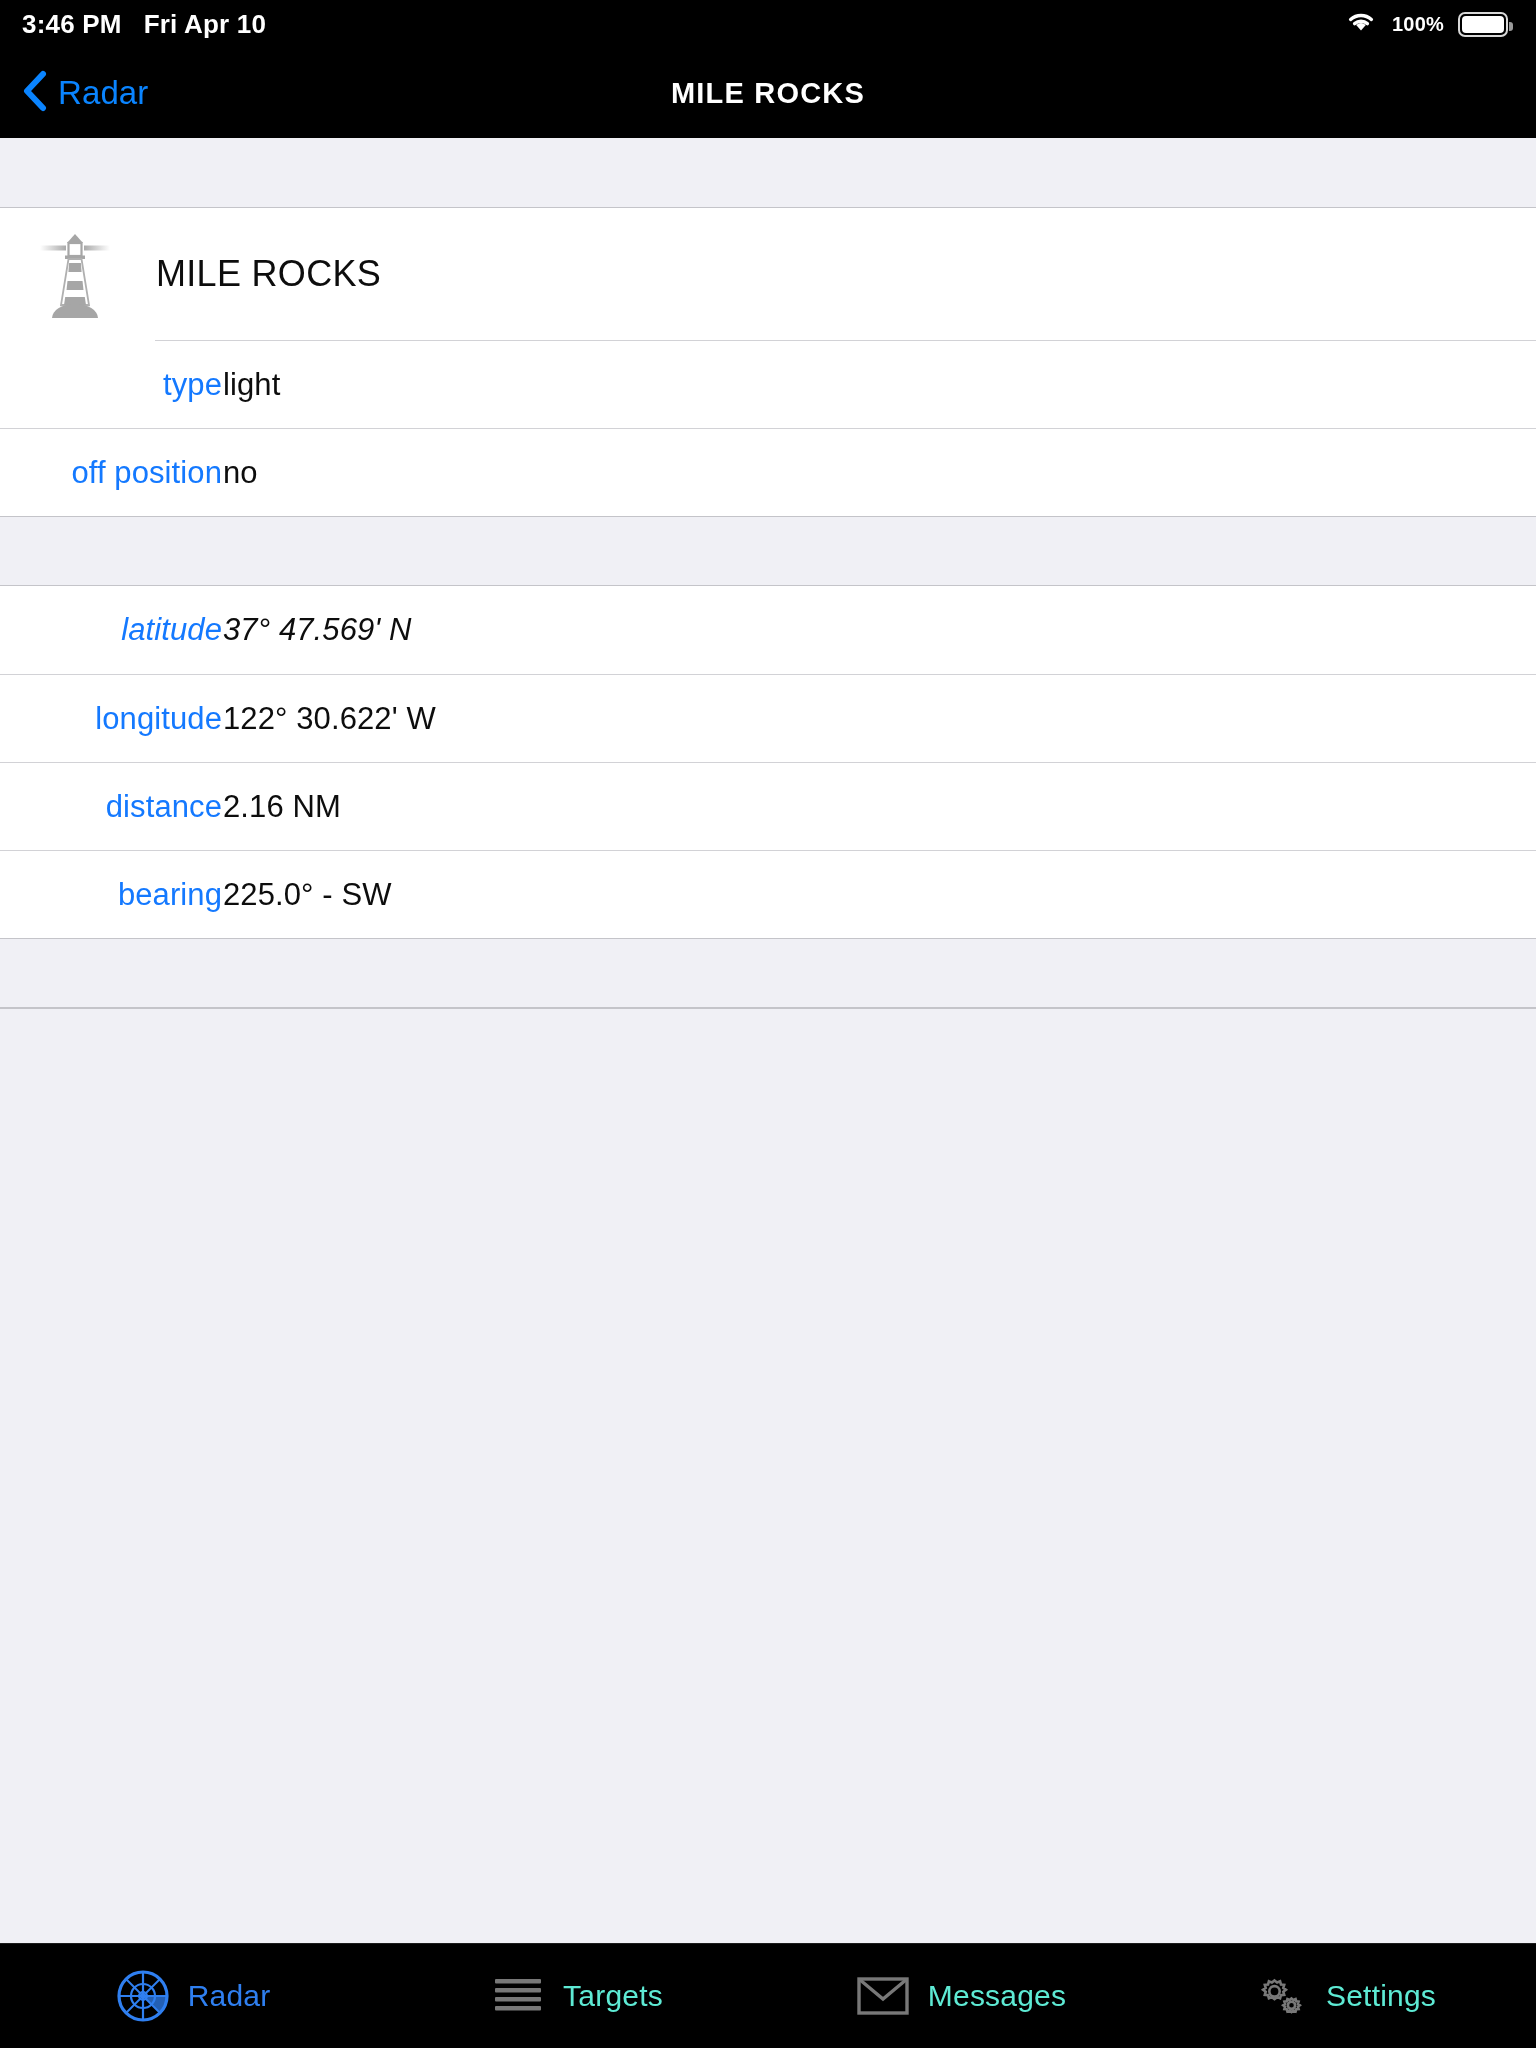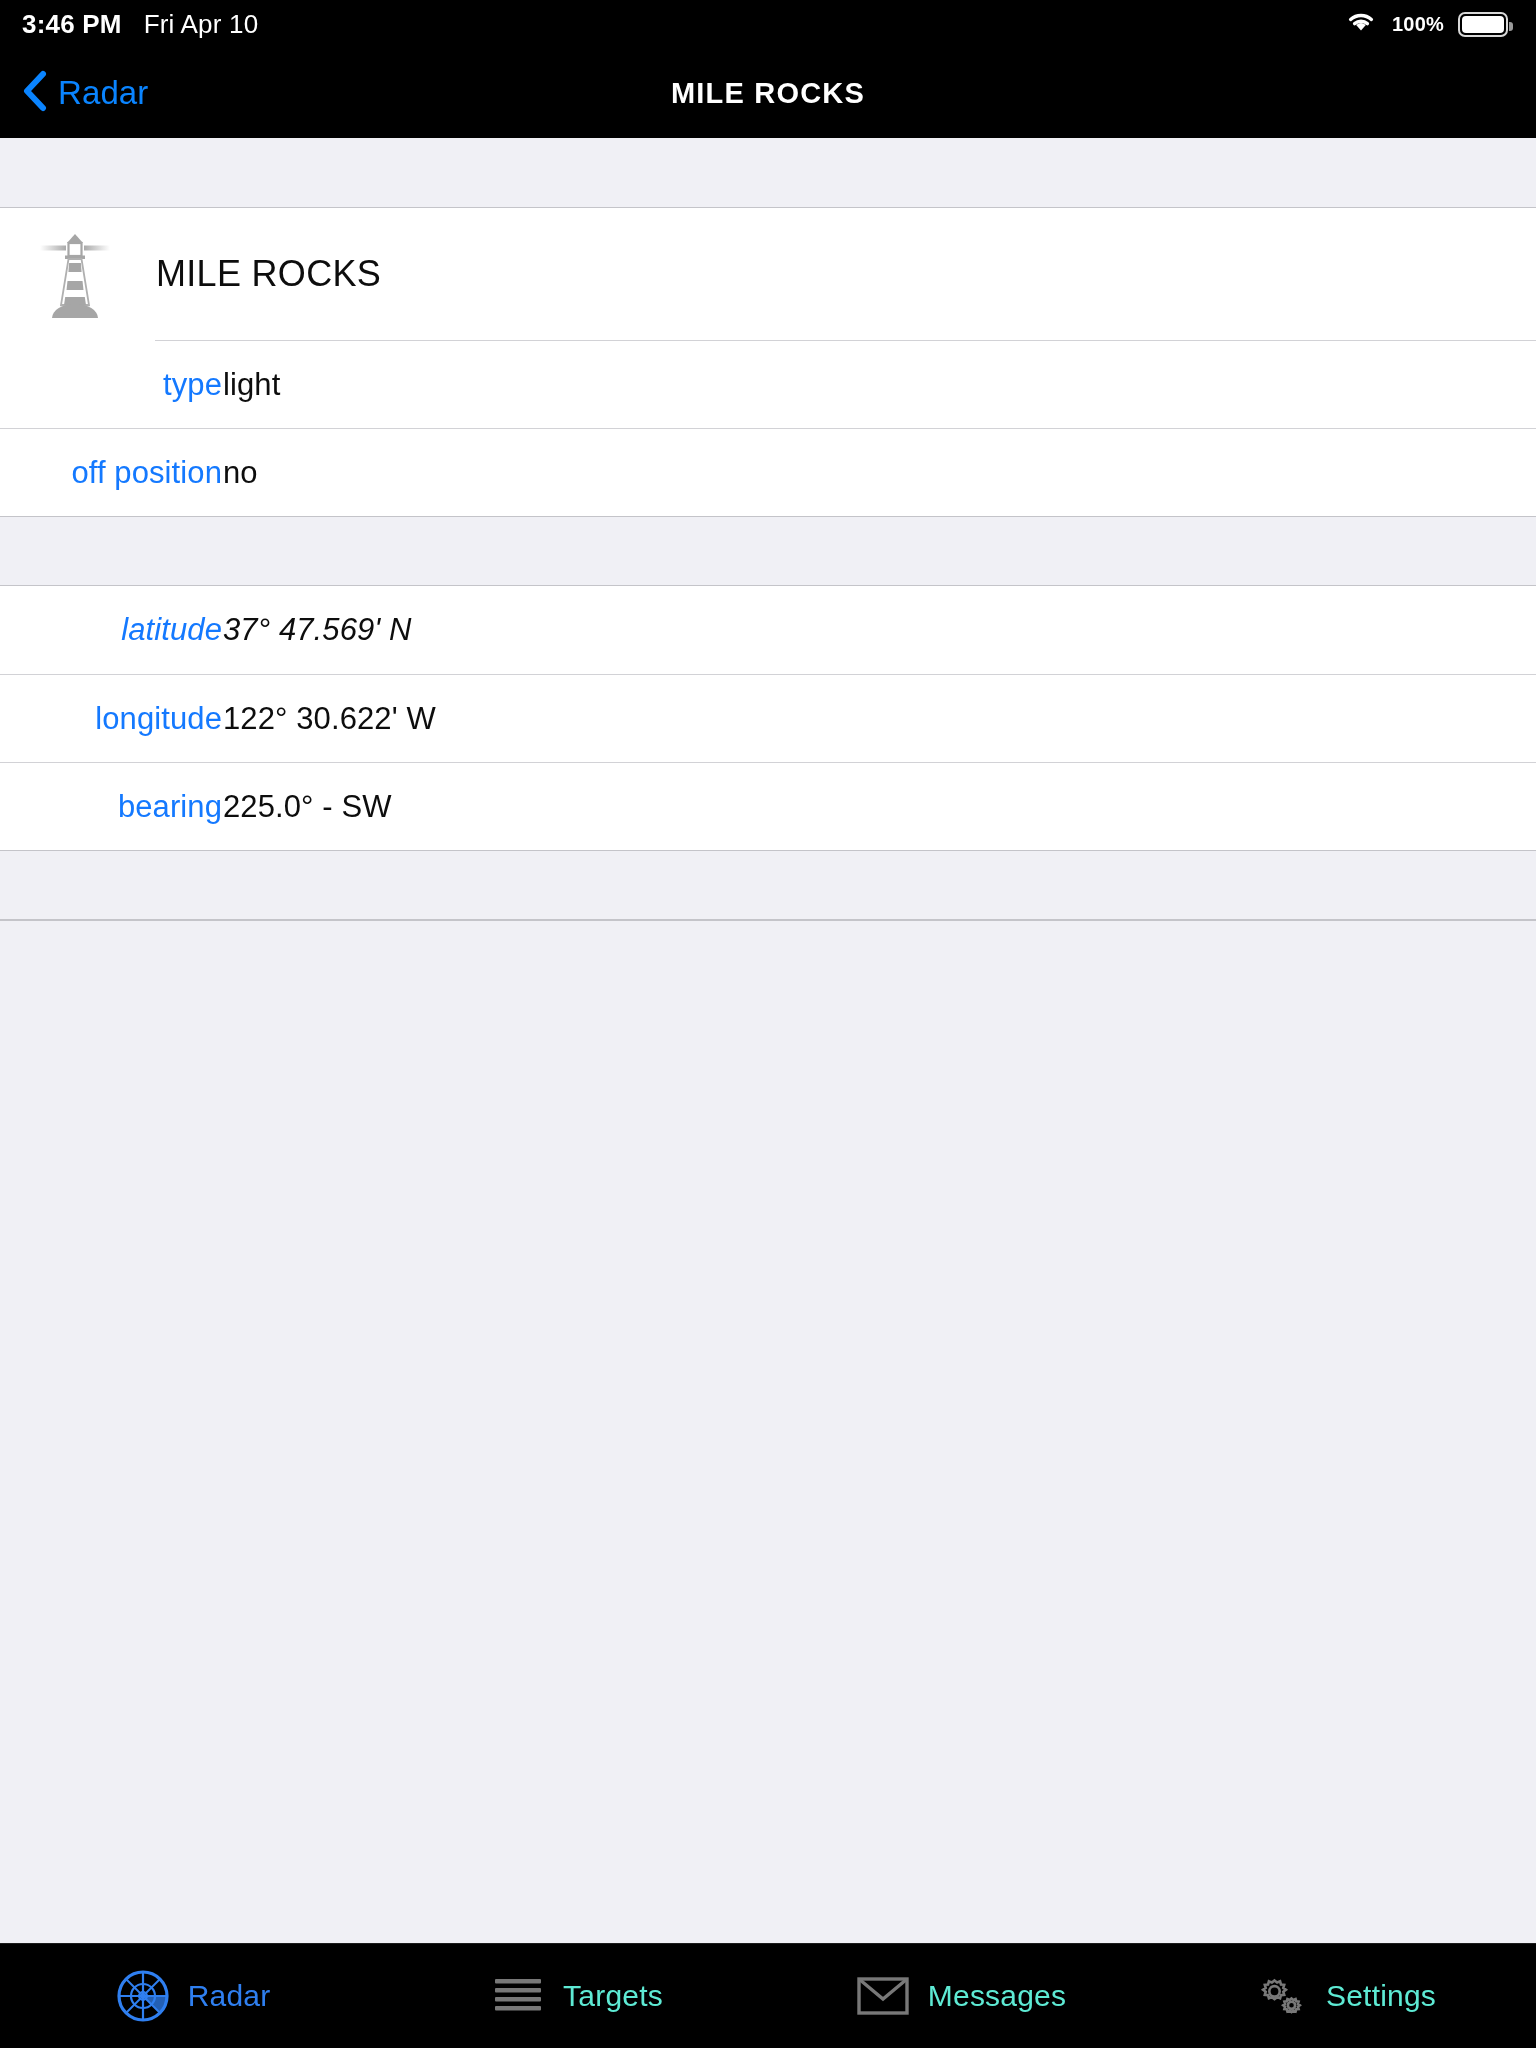--- a/index.html
+++ b/index.html
@@ -15,21 +15,21 @@
   
   .statusbar {
     height:48px; background:#000; color:#fff;
     display:flex; align-items:center;
     padding:0 28px 0 22px;
     font-size:26px;
     flex:0 0 48px;
   }
   .sb-left { display:flex; align-items:baseline; gap:22px; }
   .sb-time { font-weight:600; letter-spacing:.2px; }
-  .sb-date { font-weight:400; letter-spacing:.2px; }
+  .sb-date { font-weight:700; letter-spacing:.2px; }
   .sb-right { margin-left:auto; display:flex; align-items:center; gap:14px; }
   .wifi-icon { display:block; }
   .sb-batt-pct { font-weight:600; font-size:20px; letter-spacing:.2px;text-align:center; }
   .batt {
     position:relative; width:50px; height:25px;
     border:2.5px solid rgba(255,255,255,.85);
     border-radius:7px;
   }
   .batt::after {
     content:""; position:absolute; right:-7px; top:8px;
@@ -215,20 +215,24 @@
     <div class="section">
       <div class="row first-in-section">
         <span class="lbl">latitude</span>
         <span class="val">37° 47.569' N</span>
       </div>
       <div class="row">
         <span class="lbl">longitude</span>
         <span class="val">122° 30.622' W</span>
       </div>
       <div class="row">
+        <span class="lbl">distance</span>
+        <span class="val">2.16 NM</span>
+      </div>
+      <div class="row">
         <span class="lbl">bearing</span>
         <span class="val">225.0° - SW</span>
       </div>
     </div>
 
     <div class="gap mid"></div>
 
 
     <div class="filler"></div>
   </div>

